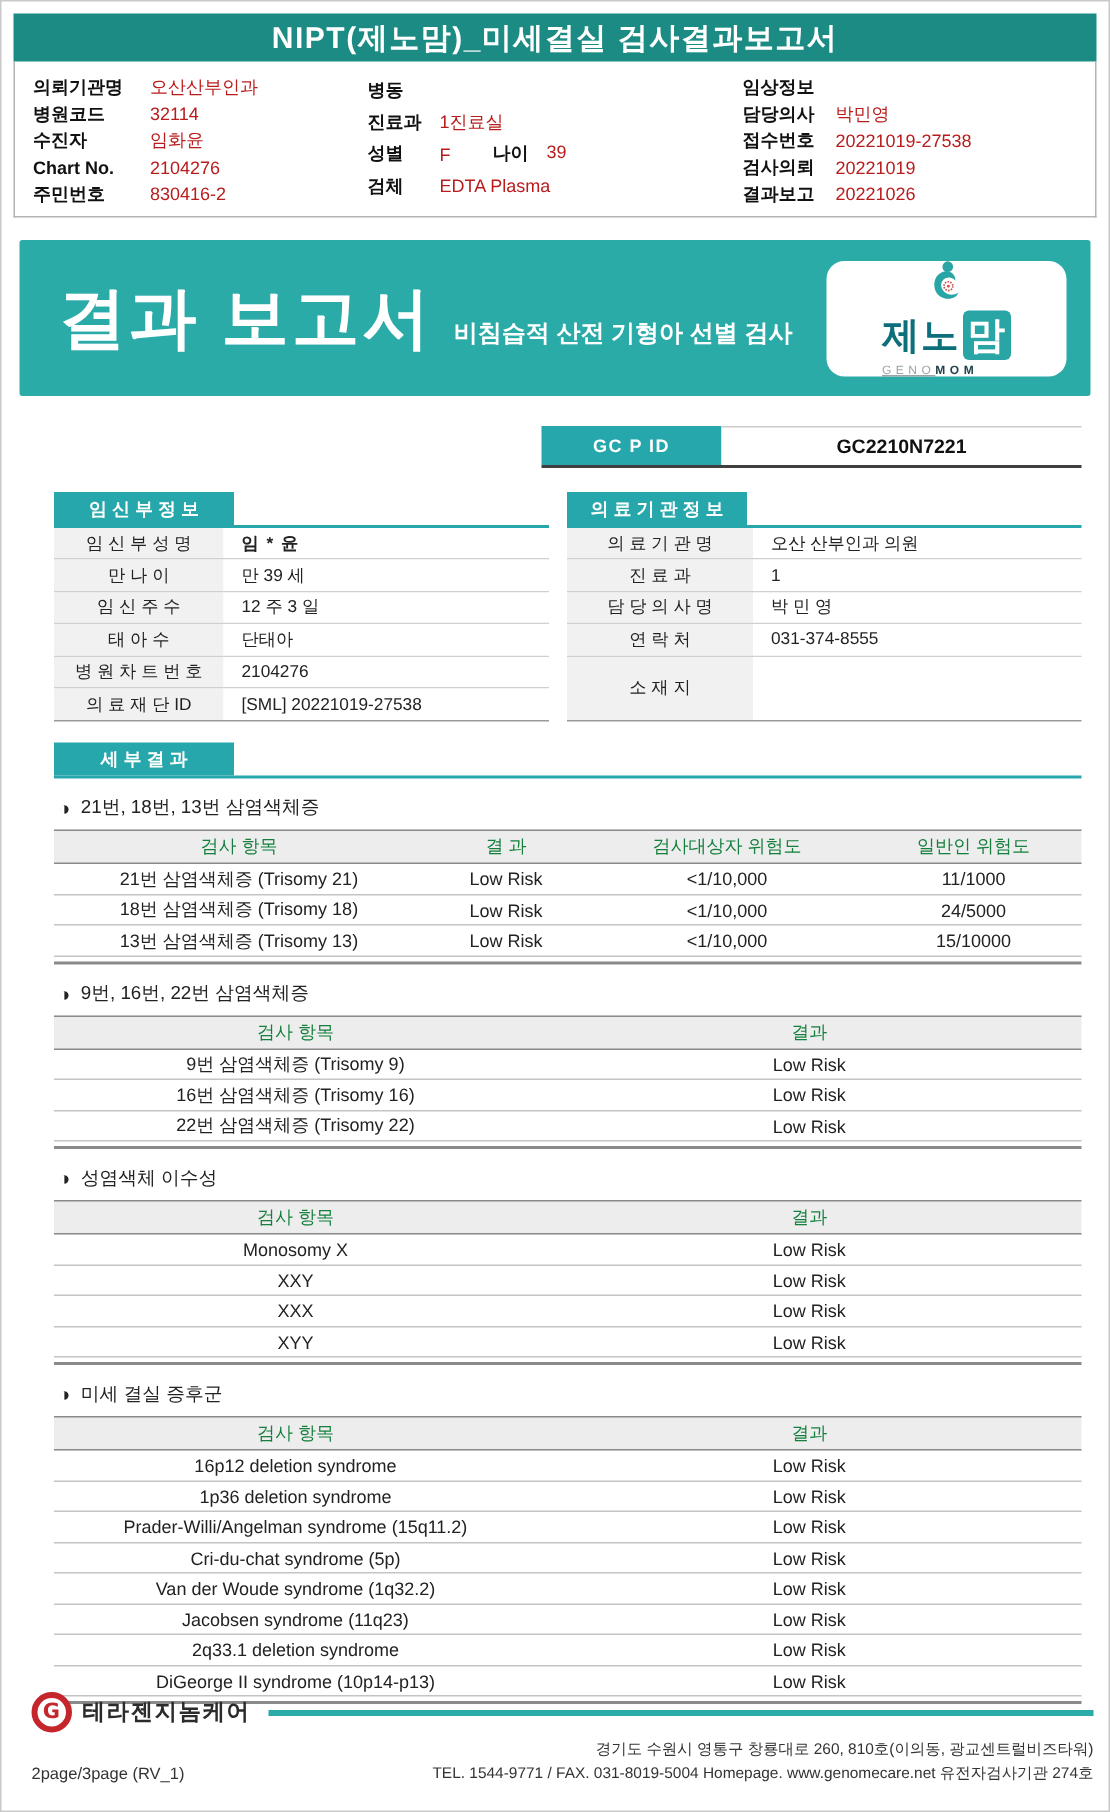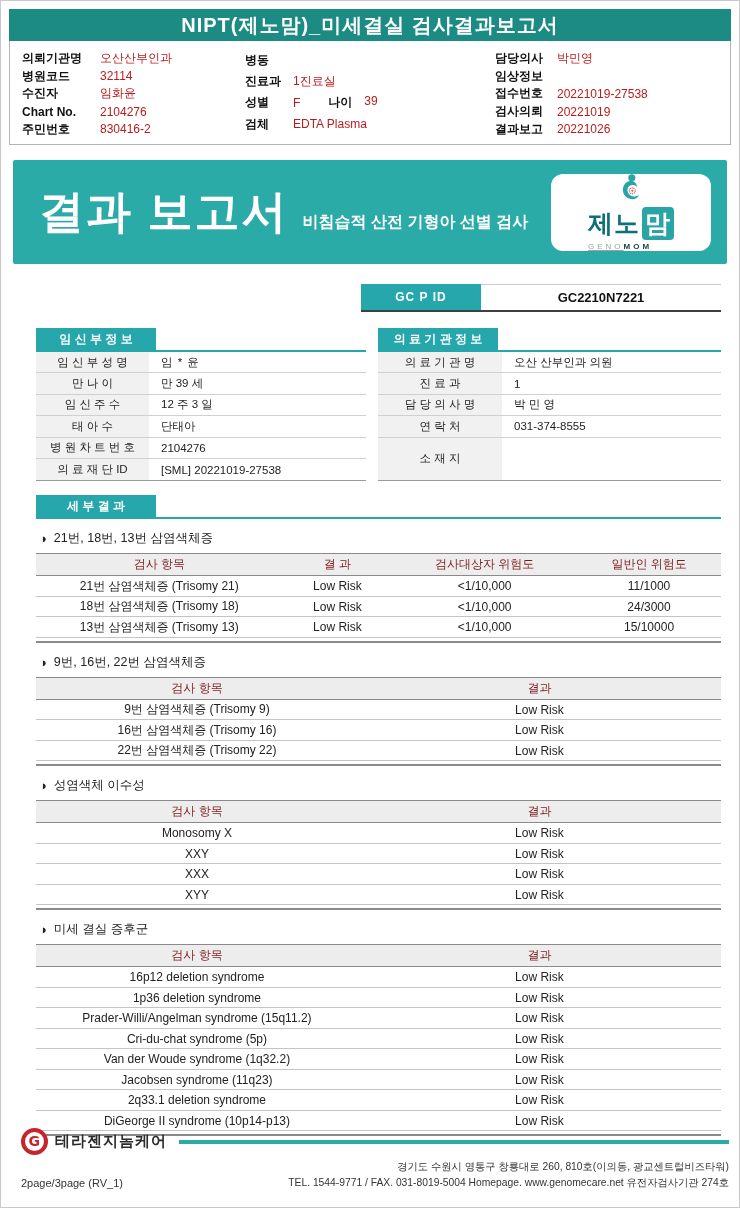--- a/index.html
+++ b/index.html
@@ -86,30 +86,30 @@
   .kv-row { display:flex; border-bottom:1px solid #d0d0d0; height:21.4px; }
   .kv-row:last-child { border-bottom:none; }
   .kv-row.tall { height:42.8px; }
   .kv-row .k {
     background:#f1f1f1; display:flex; align-items:center; justify-content:center;
     color:#222;
   }
   .col-l .kv-row .k { width:113px; }
   .col-r .kv-row .k { width:124px; }
   .kv-row .v { flex:1; display:flex; align-items:center; padding-left:12px; background:#fff; }
-  .kv-row .v.bold { font-weight:normal; letter-spacing:1px; }
+  .kv-row .v.bold { font-weight:bold; letter-spacing:1px; }
   .kv-row .v.small { font-size:10.5px; white-space:nowrap; }
 
   
   .detail-head { margin:14px 10px 0 27px; }
   .bullet-line { margin:11px 10px 0 30px; font-size:12.5px; color:#222; display:flex; align-items:center; }
   .bullet-line .b { font-size:13px; margin-right:7px; }
   .rtable { margin:6px 10px 0 27px; border-bottom:2px solid #8a8a8a; padding-bottom:3px; font-size:12px; }
   .rt-row { display:grid; text-align:center; align-items:center; border-bottom:1px solid #c4c4c4; height:20.5px; }
-  .rt-row.head { background:#ededed; border-top:1px solid #8a8a8a; border-bottom:1px solid #8a8a8a; height:23px; color:#7f1d1d; }
+  .rt-row.head { background:#ededed; border-top:1px solid #8a8a8a; border-bottom:1px solid #8a8a8a; height:23px; color:#15803d; }
   .cols4 { grid-template-columns:36% 16% 27% 21%; }
   .cols2 { grid-template-columns:47% 53%; }
 
   
   .footer { position:absolute; left:20px; right:10px; bottom:16px; }
   .footer-top { display:flex; align-items:center; }
   .g-logo {
     width:27px; height:27px; border:4px solid #c5262c; border-radius:50%;
     position:relative; flex:0 0 auto; background:#fff;
   }
@@ -172,26 +172,26 @@
           <span class="val">39</span>
         </span>
       </div>
       <div class="info-row">
         <span class="lbl">검체</span>
         <span class="val">EDTA Plasma</span>
       </div>
     </div>
     <div class="info-col c3">
       <div class="info-row">
+        <span class="lbl">임상정보</span>
+        <span class="val"></span>
+      </div>
+      <div class="info-row">
         <span class="lbl">담당의사</span>
         <span class="val">박민영</span>
-      </div>
-      <div class="info-row">
-        <span class="lbl">임상정보</span>
-        <span class="val"></span>
       </div>
       <div class="info-row">
         <span class="lbl">접수번호</span>
         <span class="val">20221019-27538</span>
       </div>
       <div class="info-row">
         <span class="lbl">검사의뢰</span>
         <span class="val">20221019</span>
       </div>
       <div class="info-row">
@@ -306,21 +306,21 @@
     <div class="rt-row cols4">
       <div>21번 삼염색체증 (Trisomy 21)</div>
       <div>Low Risk</div>
       <div>&lt;1/10,000</div>
       <div>11/1000</div>
     </div>
     <div class="rt-row cols4">
       <div>18번 삼염색체증 (Trisomy 18)</div>
       <div>Low Risk</div>
       <div>&lt;1/10,000</div>
-      <div>24/3000</div>
+      <div>24/5000</div>
     </div>
     <div class="rt-row cols4">
       <div>13번 삼염색체증 (Trisomy 13)</div>
       <div>Low Risk</div>
       <div>&lt;1/10,000</div>
       <div>15/10000</div>
     </div>
   </div>
 
   <div class="bullet-line">

